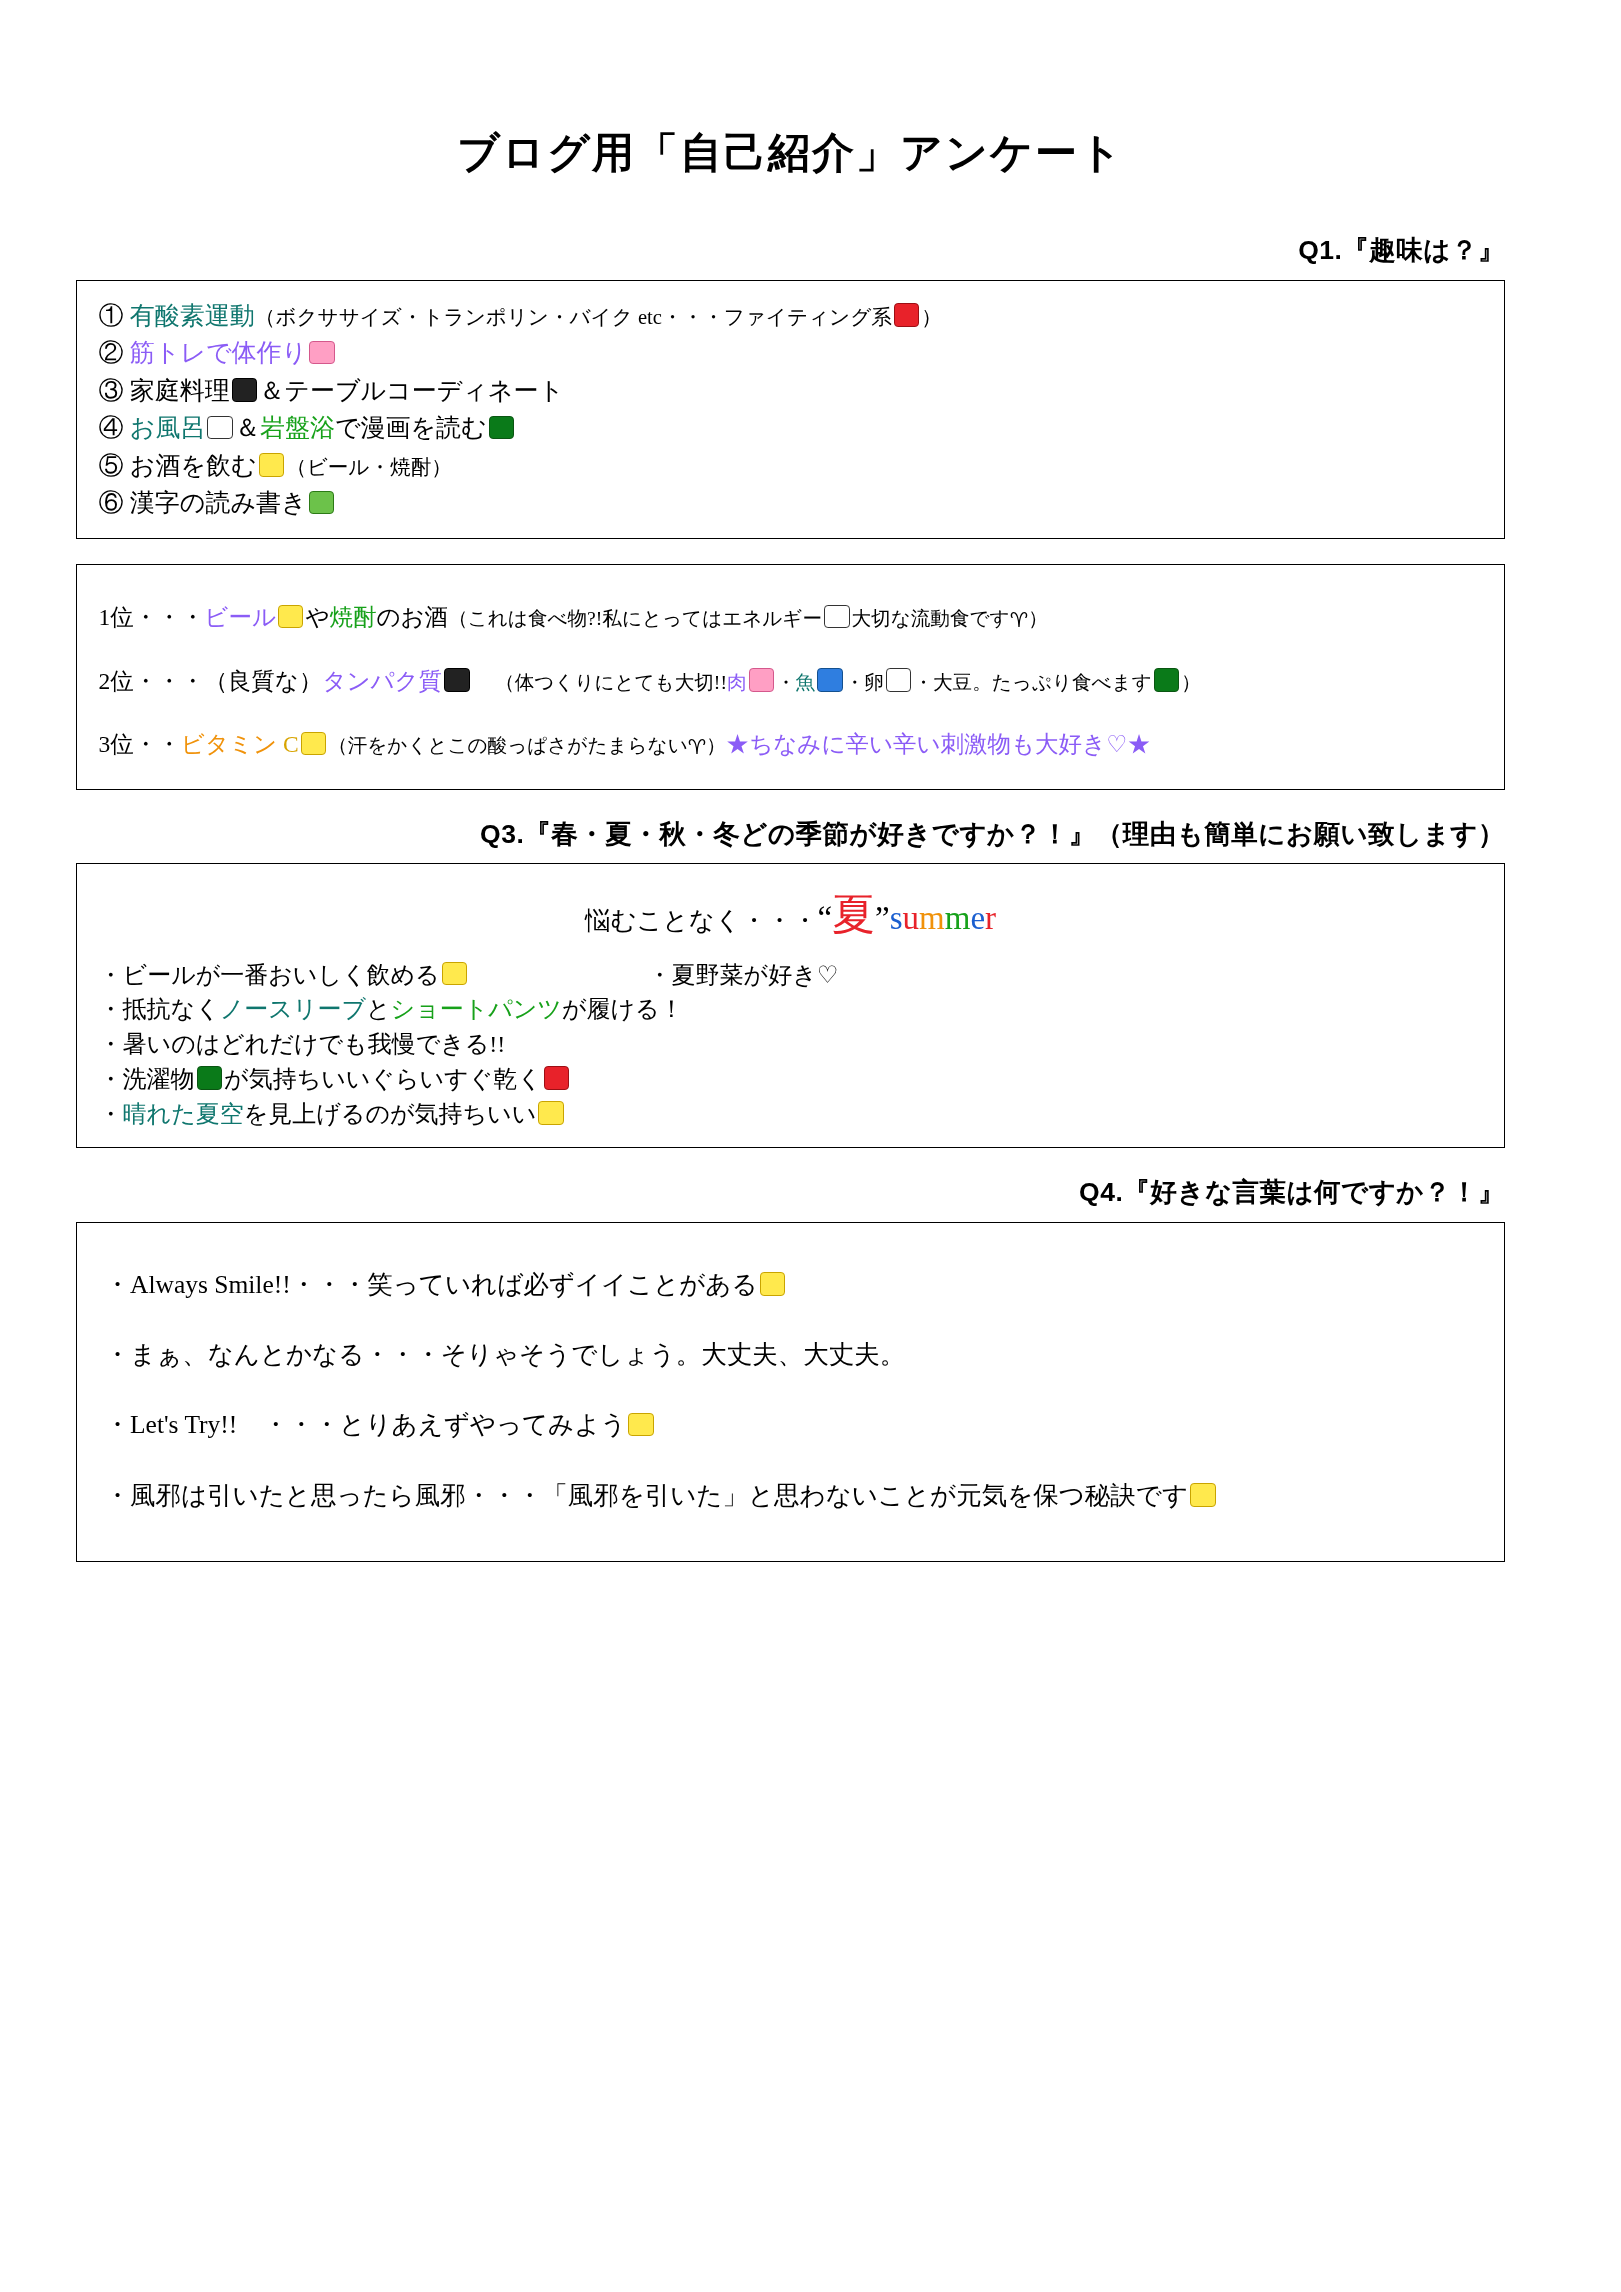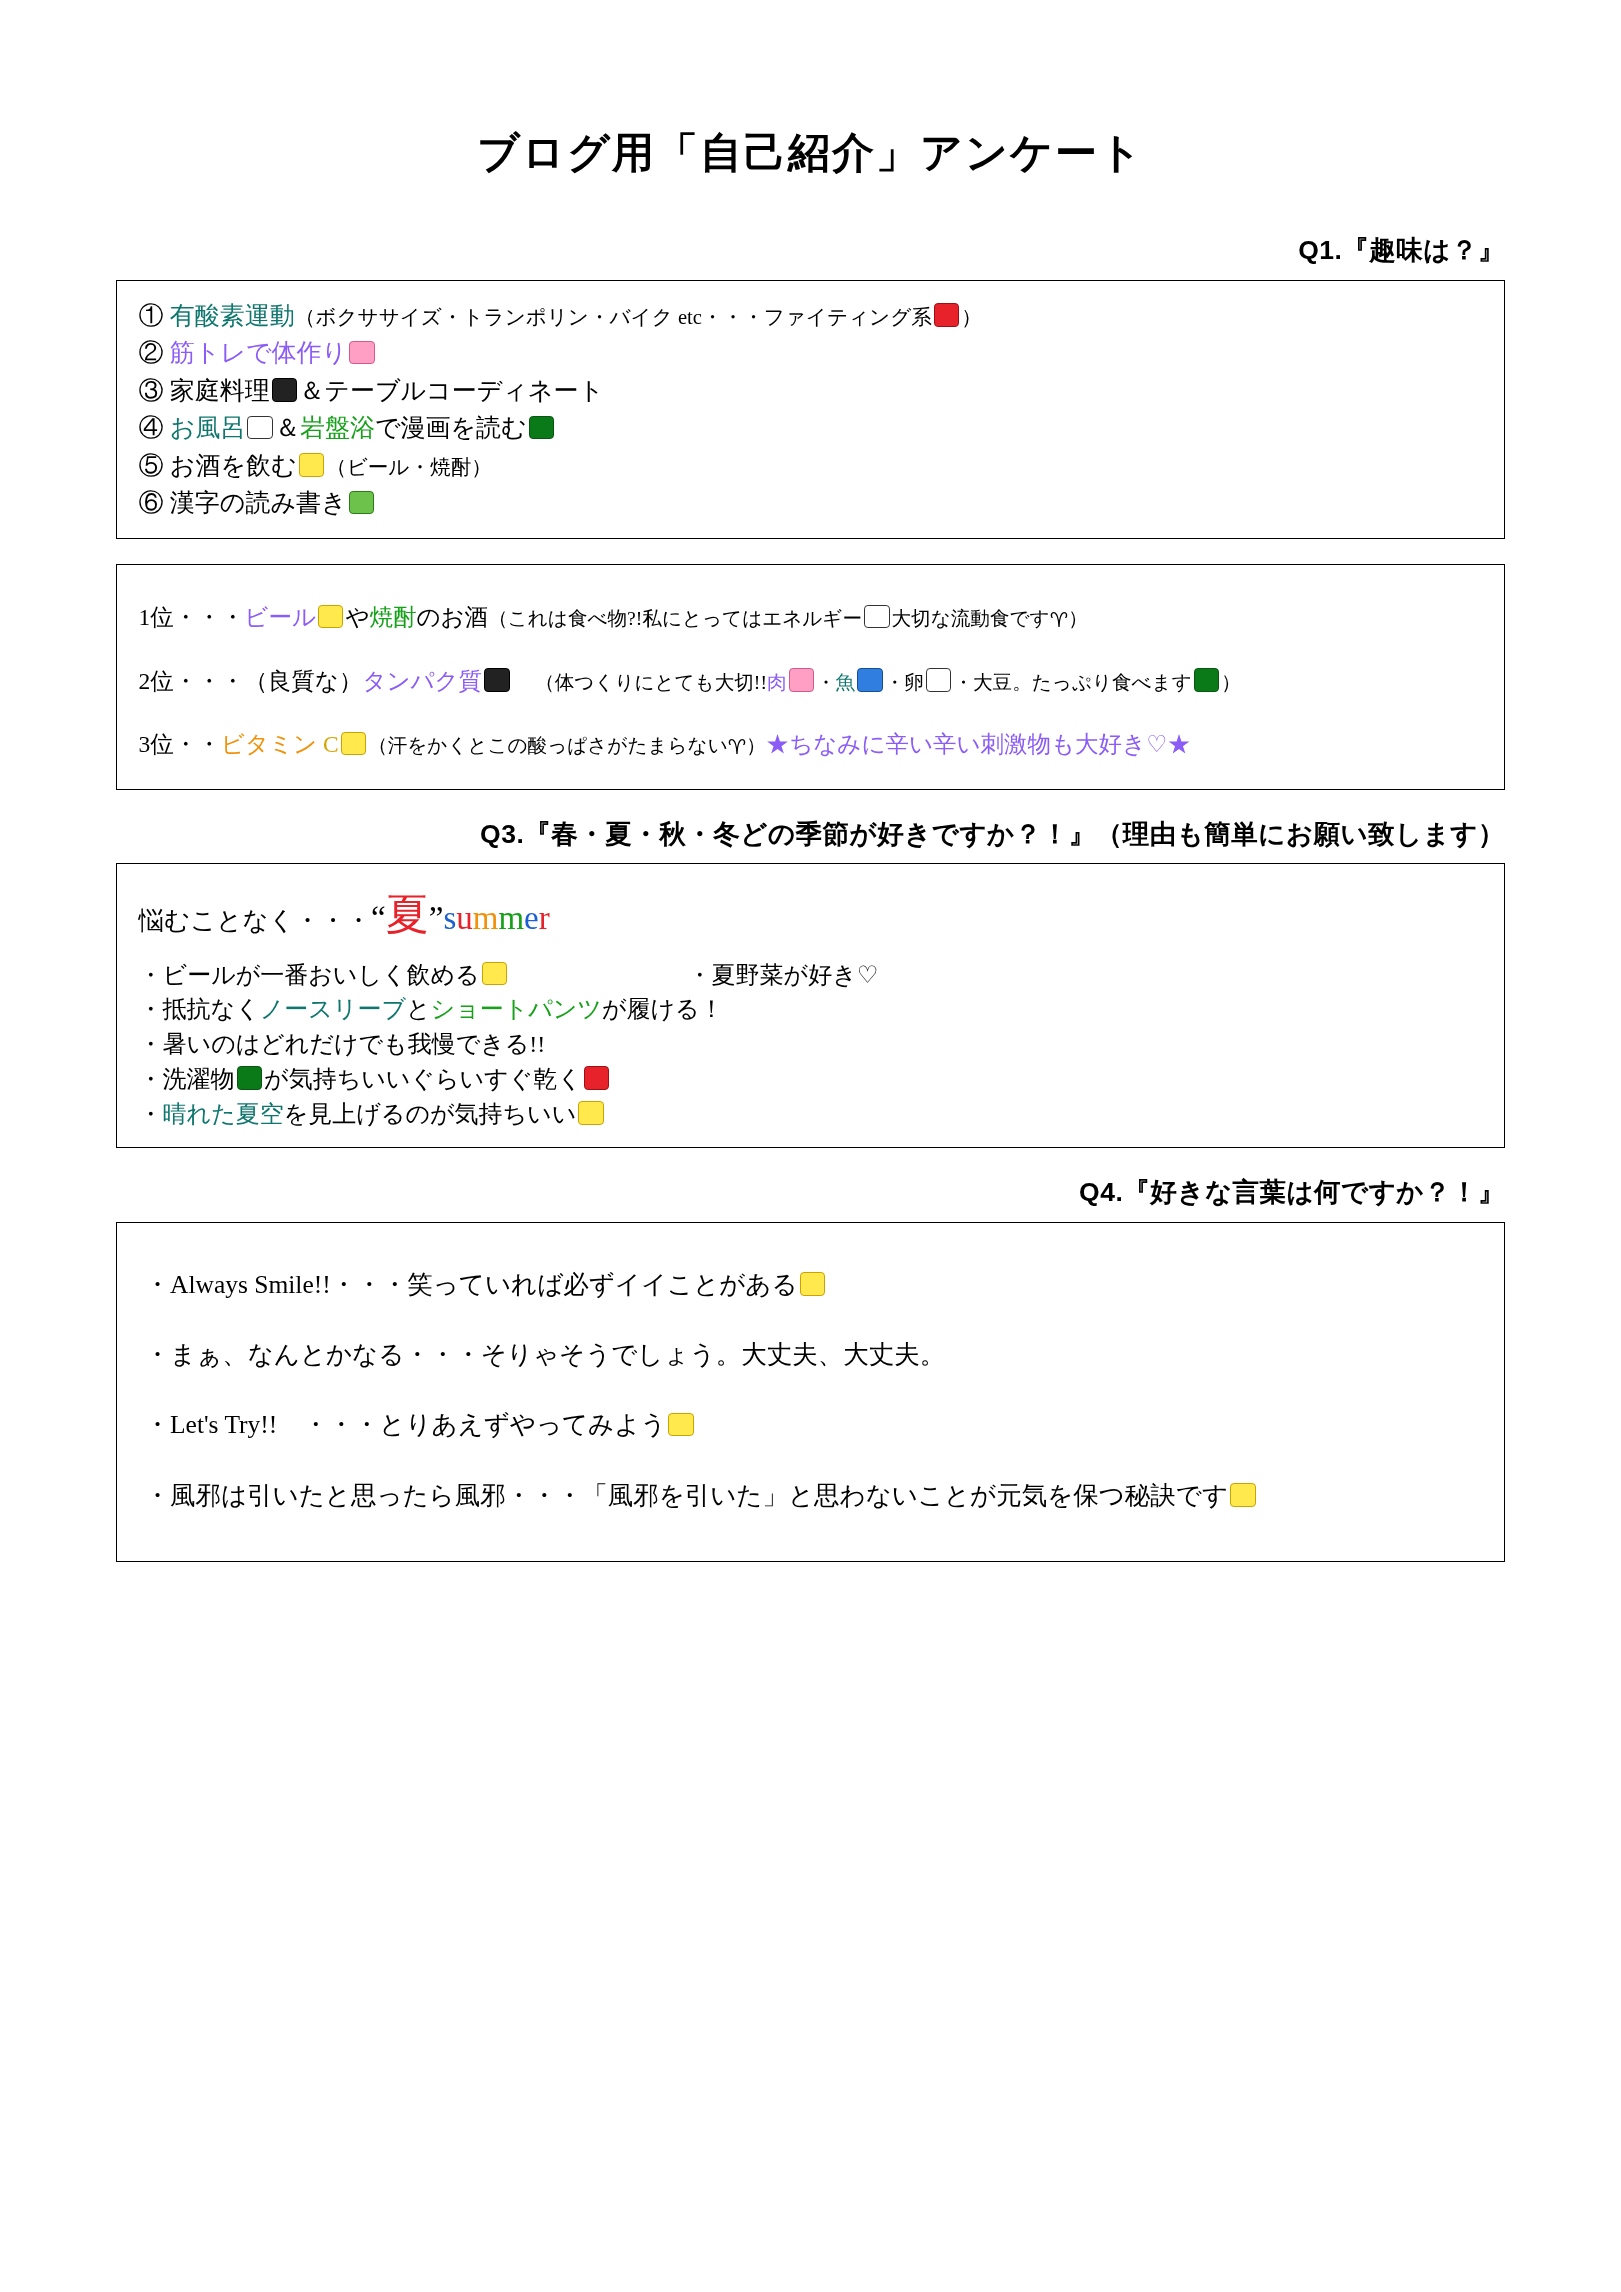--- a/index.html
+++ b/index.html
@@ -11,21 +11,21 @@
     width: 1621px;
     height: 2293px;
     font-family: "Liberation Serif", "DejaVu Serif", serif;
     color: #000000;
     position: relative;
   }
   .page {
     width: 1621px;
     height: 2293px;
     box-sizing: border-box;
-    padding: 98px 116px 0 116px;
+    padding: 98px 116px 0 76px;
     position: relative;
   }
   .doc-title {
     text-align: center;
     font-size: 42px;
     font-weight: bold;
     letter-spacing: 2px;
     margin: 27.4px 0 51px 0;
     font-family: "Liberation Serif", "DejaVu Serif", serif;
   }
@@ -87,20 +87,21 @@
   .eb-pencil { background: #6cc24a; border-color:#2c7a16;}
   .eb-white { background: #fff; }
   .eb-blue { background: #2f7ee0; border-color:#14508f;}
   .eb-pink { background: #ff9fc4; border-color:#d4588c;}
   .eb-dark { background: #222; border-color:#000;}
 
   .summer-line {
     font-size: 33px;
     margin: 5.9px 0 13.7px 0;
     white-space: nowrap;
+    text-align: center;
   }
   .summer-line .natsu {
     font-size: 43px;
     color: #e8222a;
   }
   .summer-line .quote { font-size: 33px; }
   .sum-s { color:#1b5fd0; }
   .sum-u { color:#e8222a; }
   .sum-m1{ color:#f0920a; }
   .sum-m2{ color:#17a11a; }

